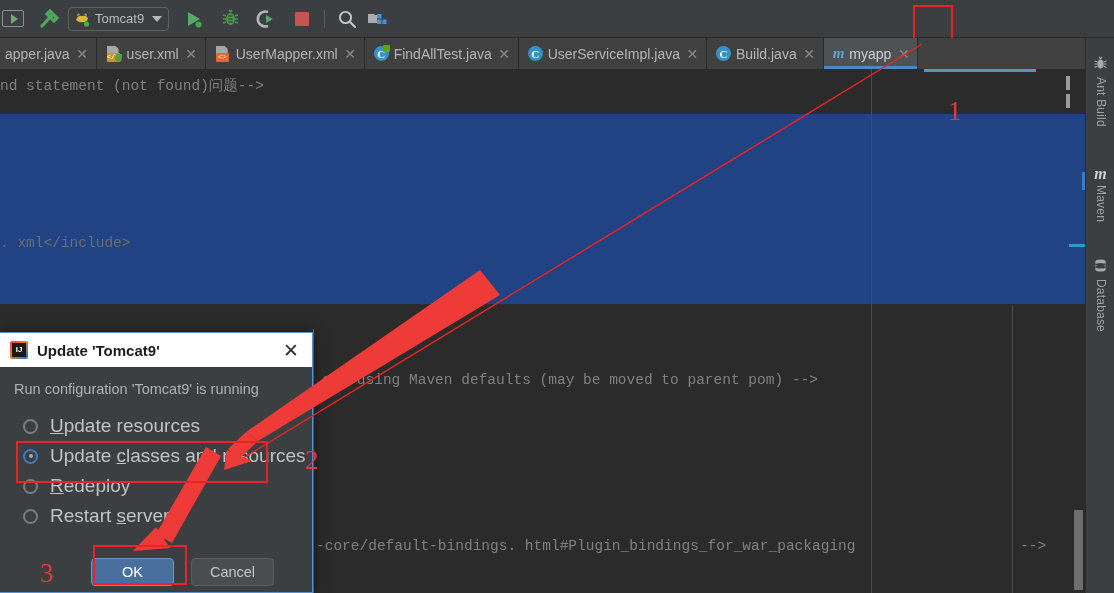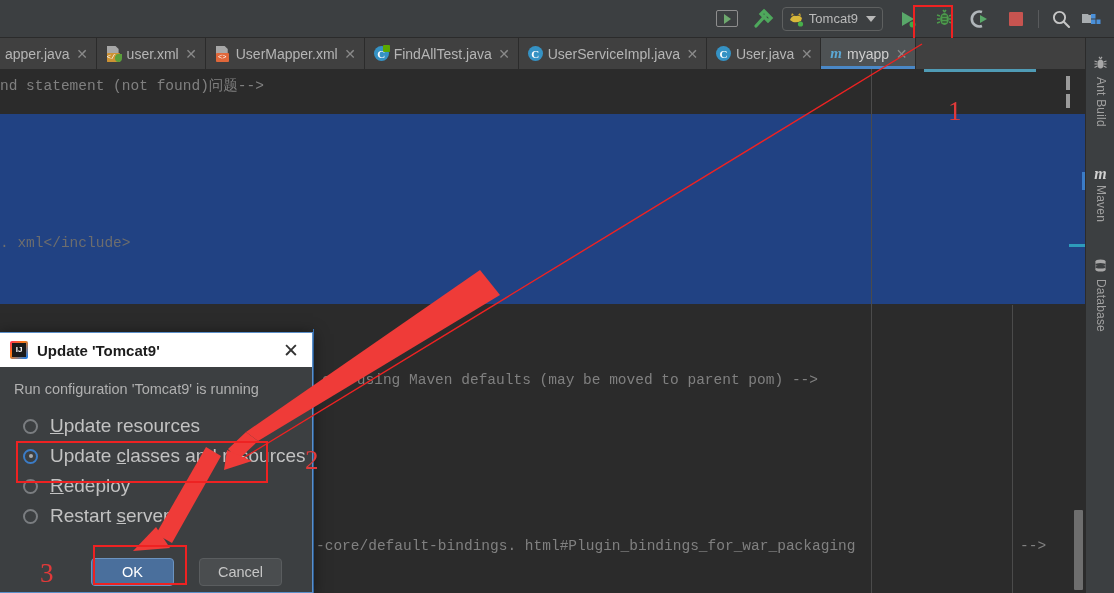--- a/index.html
+++ b/index.html
@@ -15,21 +15,20 @@
     background: #2b2b2b;
   }
 
   
   .toolbar {
     position: absolute; left: 0; top: 0;
     width: 1114px; height: 38px;
     background: #3c3f41;
     border-bottom: 1px solid #2b2b2b;
     display: flex; align-items: center;
-    justify-content: flex-end;
   }
   .tb-group { display: flex; align-items: center; height: 100%; }
   .tb-btn {
     width: 26px; height: 26px;
     display: flex; align-items: center; justify-content: center;
     margin: 0 2px;
     border-radius: 3px;
   }
   .tb-sep {
     width: 1px; height: 18px; background: #595b5d;
@@ -250,21 +249,21 @@
   .radio-dot.checked::after {
     content: ""; position: absolute; left: 3.5px; top: 3.5px;
     width: 4px; height: 4px; border-radius: 50%; background: #a8aaac;
   }
   .radio-label {
     color: #c2c2c2; font-size: 19px; margin-left: 12px; white-space: nowrap;
   }
   .radio-label u { text-decoration: underline; }
   .dlg-buttons {
     position: absolute; left: 0; bottom: 8px; width: 313px;
-    display: flex; align-items: center; gap: 25px;
+    display: flex; align-items: center; gap: 17px;
     padding-left: 91px;
   }
   .btn {
     height: 28px; min-width: 83px;
     border-radius: 4px;
     display: flex; align-items: center; justify-content: center;
     font-size: 14.5px;
   }
   .btn-ok {
     background: #4a6f9c; color: #ffffff;
@@ -407,21 +406,21 @@
     </div>
 
     <div class="tab">
       <span class="ico-class">C</span>
       <span class="tab-label">UserServiceImpl.java</span>
       <span class="tab-close">✕</span>
     </div>
 
     <div class="tab">
       <span class="ico-class">C</span>
-      <span class="tab-label">User.java</span>
+      <span class="tab-label">Build.java</span>
       <span class="tab-close">✕</span>
     </div>
 
     <div class="tab active">
       <span class="ico-maven">m</span>
       <span class="tab-label">myapp</span>
       <span class="tab-close">✕</span>
       <span class="tab-underline"></span>
     </div>
   </div>

